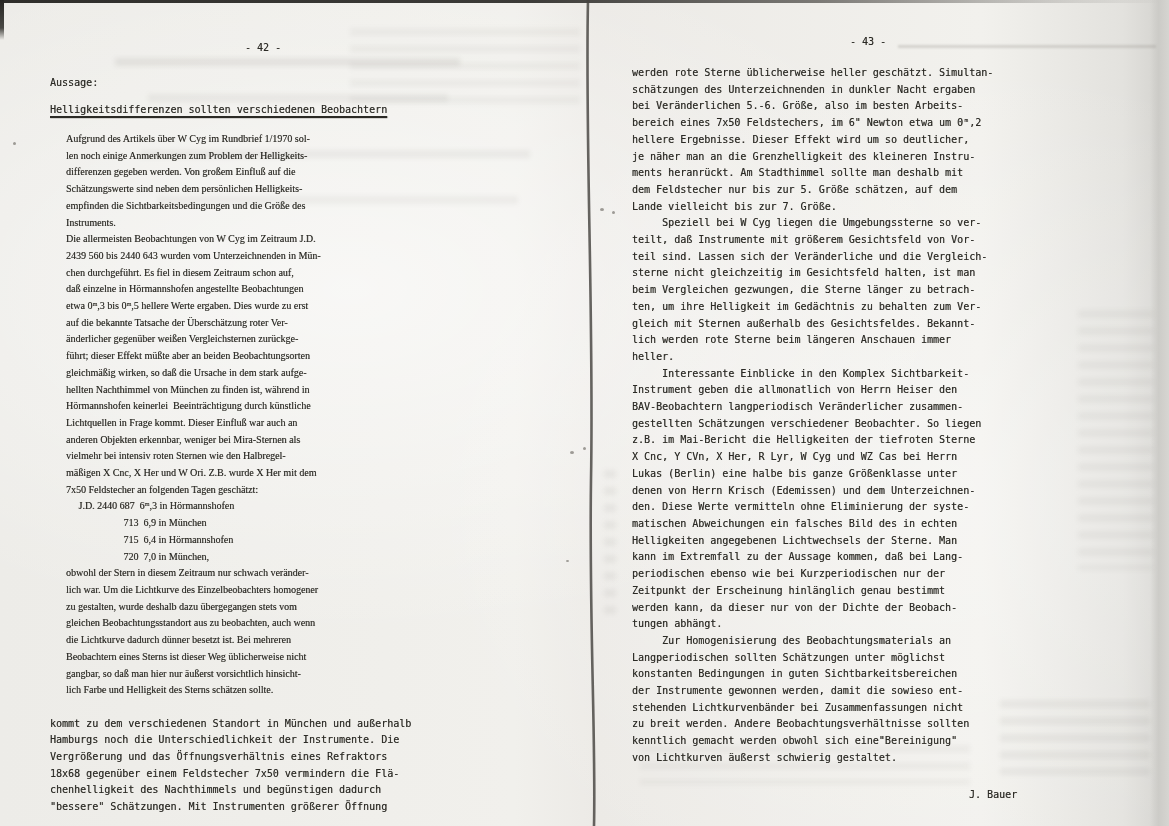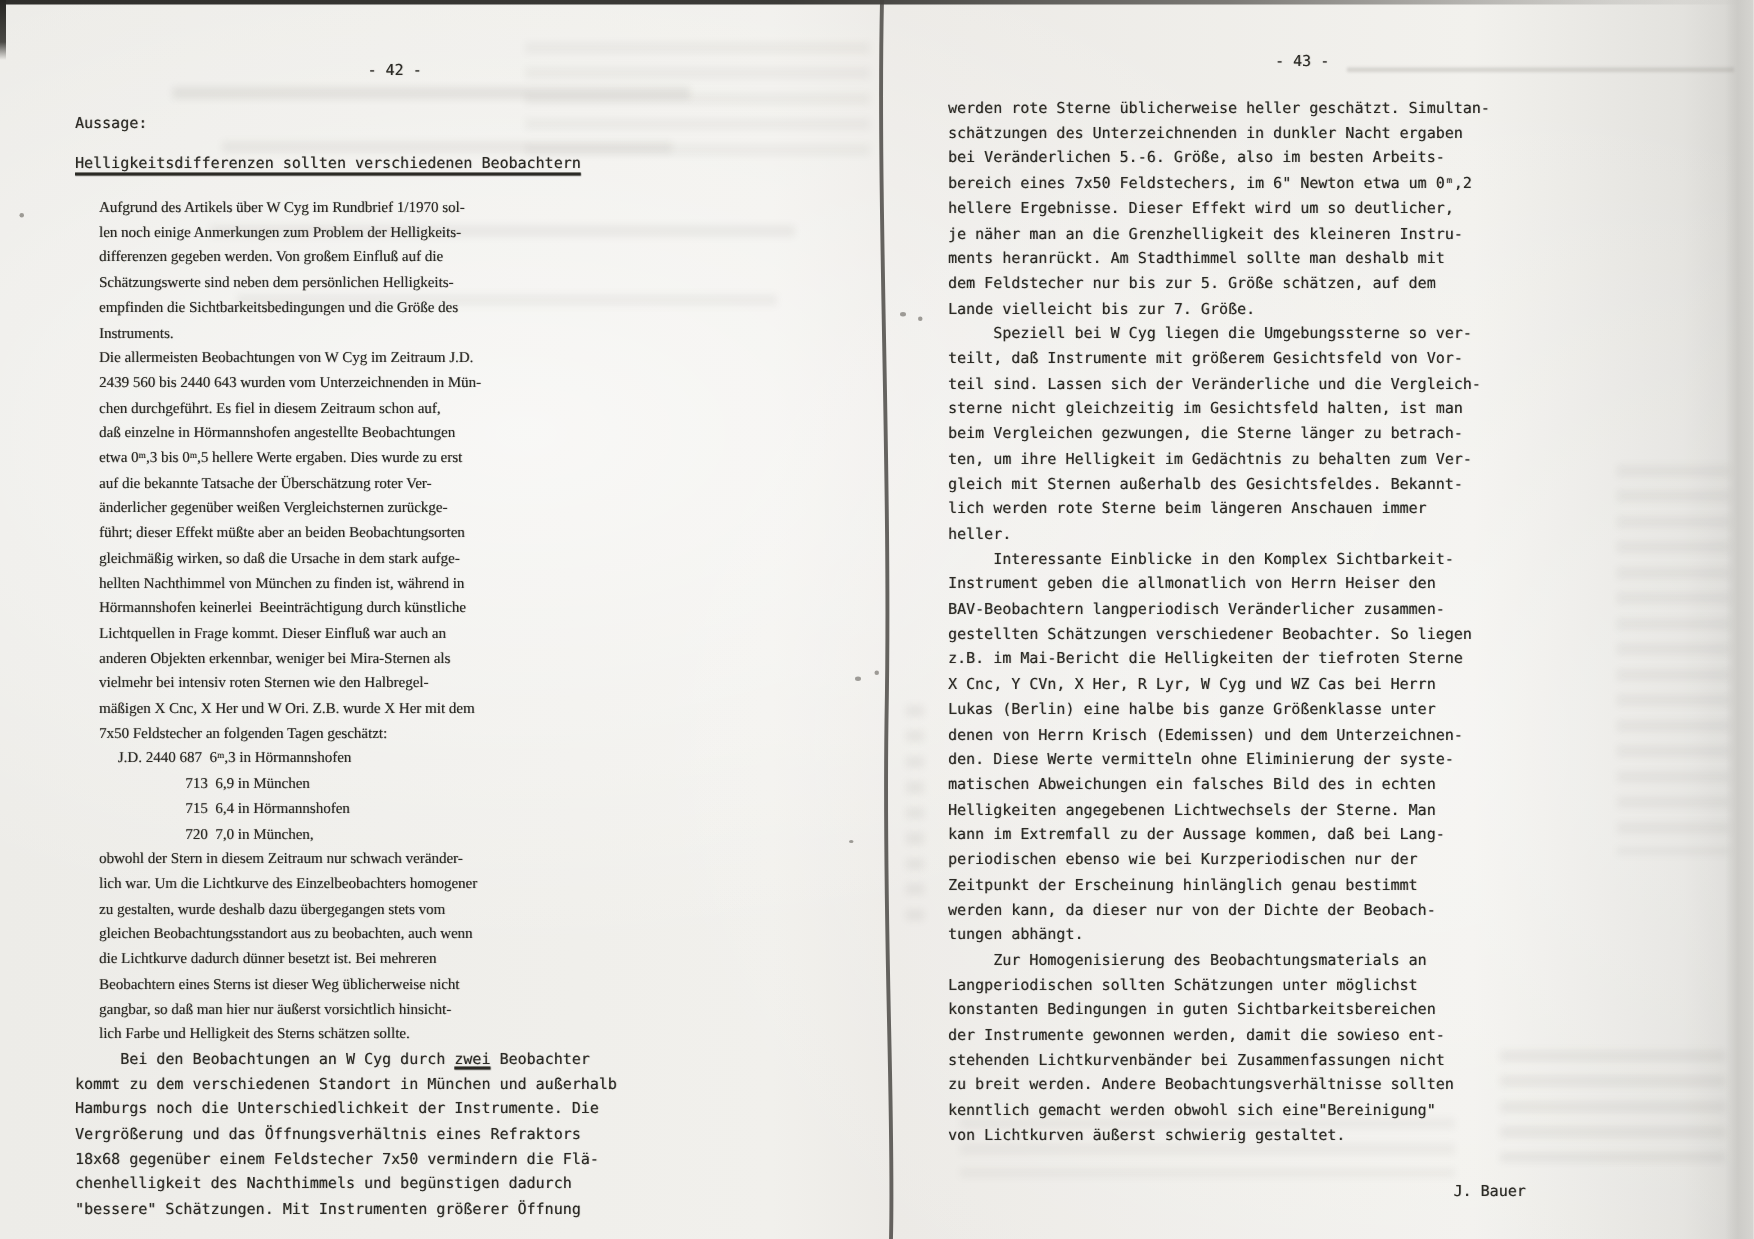--- a/index.html
+++ b/index.html
@@ -103,21 +103,20 @@
                        715  6,4 in Hörmannshofen
                        720  7,0 in München,
 obwohl der Stern in diesem Zeitraum nur schwach veränder-
 lich war. Um die Lichtkurve des Einzelbeobachters homogener
 zu gestalten, wurde deshalb dazu übergegangen stets vom
 gleichen Beobachtungsstandort aus zu beobachten, auch wenn
 die Lichtkurve dadurch dünner besetzt ist. Bei mehreren
 Beobachtern eines Sterns ist dieser Weg üblicherweise nicht
 gangbar, so daß man hier nur äußerst vorsichtlich hinsicht-
 lich Farbe und Helligkeit des Sterns schätzen sollte.</pre>
-    <div class="txt abs" style="left:0;top:662.8px;"><span>     Bei den Beobachtungen an W Cyg durch </span><span class="u">zwei</span><span> Beobachter</span></div>
     <pre class="txt abs" style="left:0;top:679.5px;">kommt zu dem verschiedenen Standort in München und außerhalb
 Hamburgs noch die Unterschiedlichkeit der Instrumente. Die
 Vergrößerung und das Öffnungsverhältnis eines Refraktors
 18x68 gegenüber einem Feldstecher 7x50 vermindern die Flä-
 chenhelligkeit des Nachthimmels und begünstigen dadurch
 "bessere" Schätzungen. Mit Instrumenten größerer Öffnung</pre>
   </div>
 
   <div class="page" style="left:620px;top:20px;width:545px;height:800px;">
     <div class="txt abs" style="left:218px;top:2px;">- 43 -</div>

